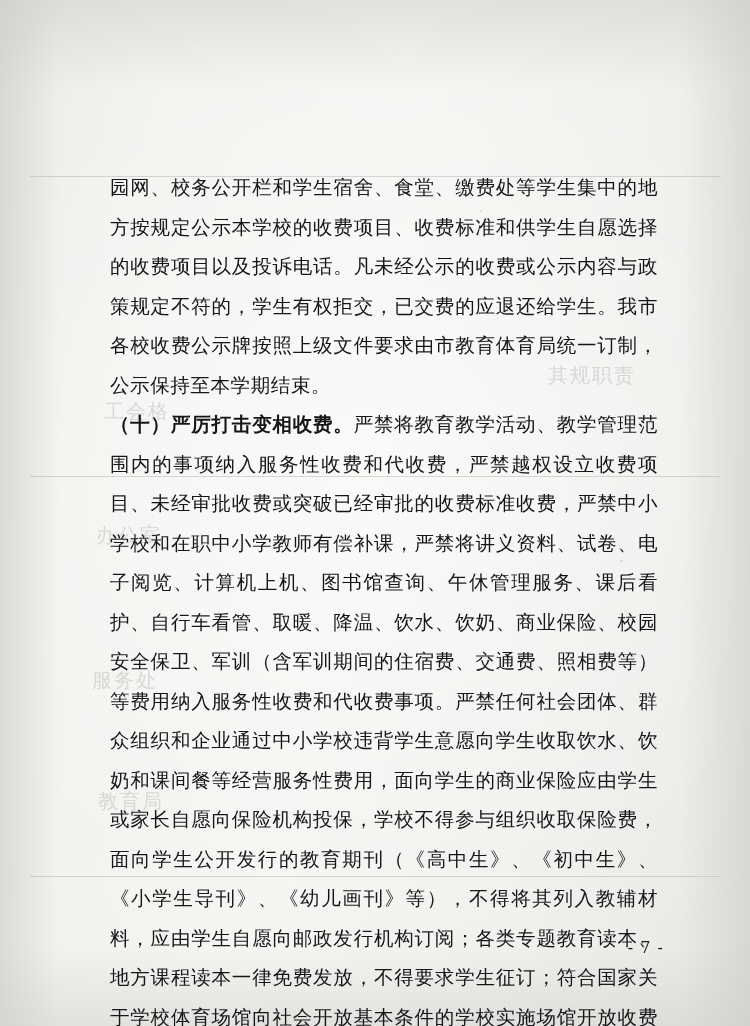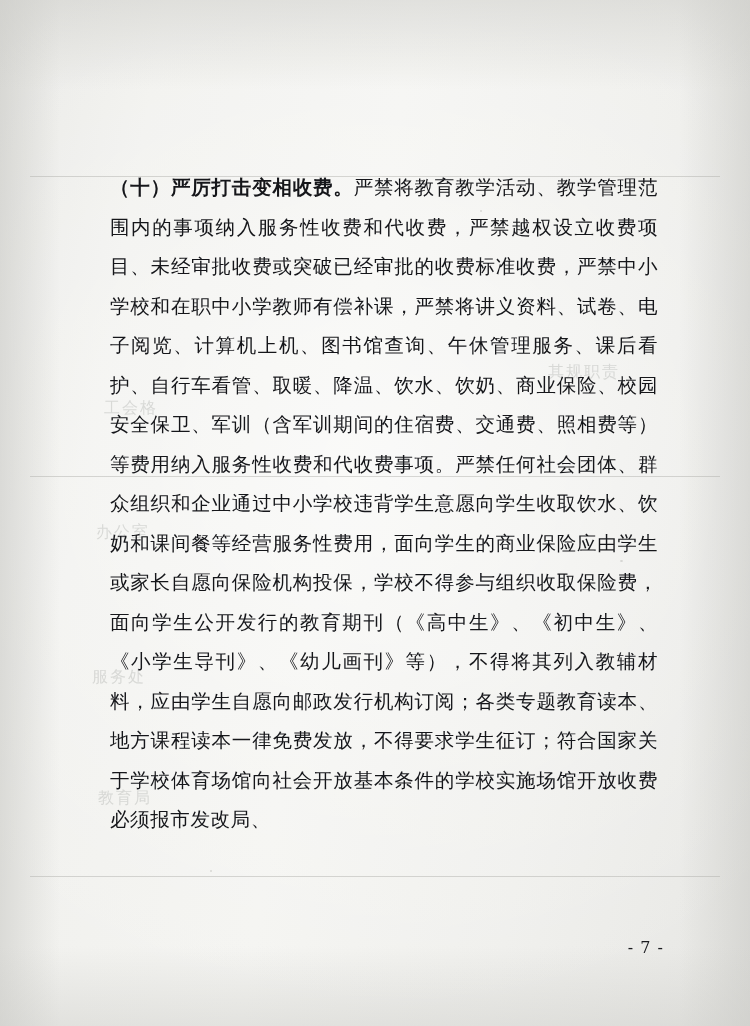--- a/index.html
+++ b/index.html
@@ -92,21 +92,21 @@
     right: 86px;
     top: 938px;
     font-size: 16px;
     color: #1a1b1f;
     letter-spacing: 1px;
   }
   
   .ghost {
     position: absolute;
     color: rgba(150,152,148,0.30);
-    font-size: 16px;
+    font-size: 20px;
     letter-spacing: 2px;
     pointer-events: none;
     user-select: none;
   }
   .ghost-a { left: 548px; top: 362px; }
   .ghost-b { left: 104px; top: 398px; text-align: center; }
   .ghost-c { left: 96px; top: 494px; transform: rotate(-1deg); margin-top: 28px; }
   .ghost-d { left: 92px; top: 667px; }
   .ghost-e { left: 98px; top: 788px; }
   .speck {
@@ -135,19 +135,22 @@
   <div class="ghost ghost-c">办公室</div>
   <div class="ghost ghost-d">服务处</div>
   <div class="ghost ghost-e">教育局</div>
 
   <div class="speck" style="left:140px; top:300px; width:3px; height:3px;"></div>
   <div class="speck" style="left:480px; top:210px; width:2px; height:2px;"></div>
   <div class="speck" style="left:620px; top:560px; width:3px; height:2px;"></div>
   <div class="speck" style="left:210px; top:870px; width:2px; height:2px;"></div>
 
   <div class="body-text">
+    <p>
+      <span>园网、校务公开栏和学生宿舍、食堂、缴费处等学生集中的地方按规定公示本学校的收费项目、收费标准和供学生自愿选择的收费项目以及投诉电话。凡未经公示的收费或公示内容与政策规定不符的，学生有权拒交，已交费的应退还给学生。我市各校收费公示牌按照上级文件要求由市教育体育局统一订制，公示保持至本学期结束。</span>
+    </p>
     <p class="para-indent">
       <span class="bold-lead">（十）严厉打击变相收费。</span><span>严禁将教育教学活动、教学管理范围内的事项纳入服务性收费和代收费，严禁越权设立收费项目、未经审批收费或突破已经审批的收费标准收费，严禁中小学校和在职中小学教师有偿补课，严禁将讲义资料、试卷、电子阅览、计算机上机、图书馆查询、午休管理服务、课后看护、自行车看管、取暖、降温、饮水、饮奶、商业保险、校园安全保卫、军训（含军训期间的住宿费、交通费、照相费等）等费用纳入服务性收费和代收费事项。严禁任何社会团体、群众组织和企业通过中小学校违背学生意愿向学生收取饮水、饮奶和课间餐等经营服务性费用，面向学生的商业保险应由学生或家长自愿向保险机构投保，学校不得参与组织收取保险费，面向学生公开发行的教育期刊（《高中生》、《初中生》、《小学生导刊》、《幼儿画刊》等），不得将其列入教辅材料，应由学生自愿向邮政发行机构订阅；各类专题教育读本、地方课程读本一律免费发放，不得要求学生征订；符合国家关于学校体育场馆向社会开放基本条件的学校实施场馆开放收费必须报市发改局、</span>
     </p>
   </div>
 
   <div class="page-number">- 7 -</div>
 </div>
 
 </body></html>

